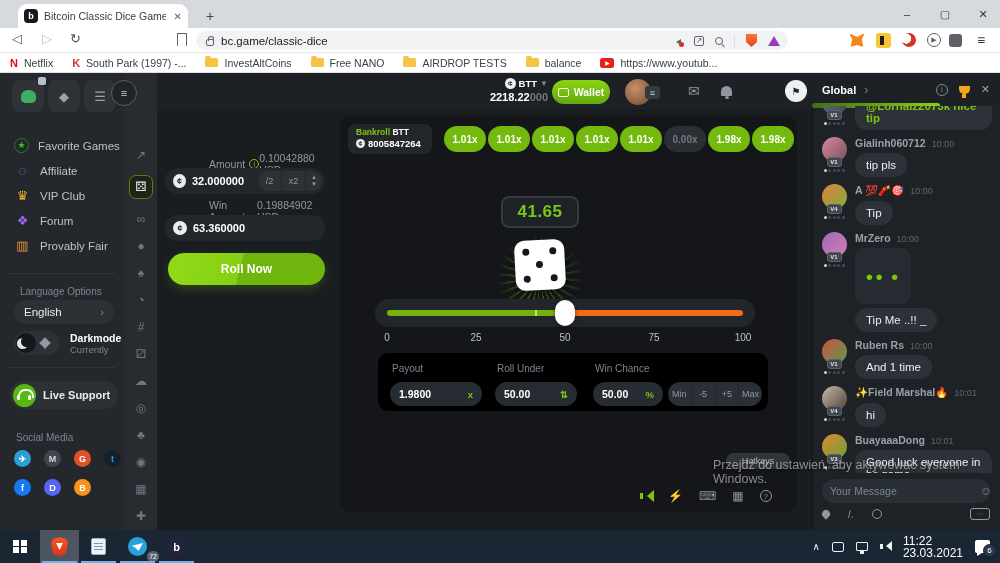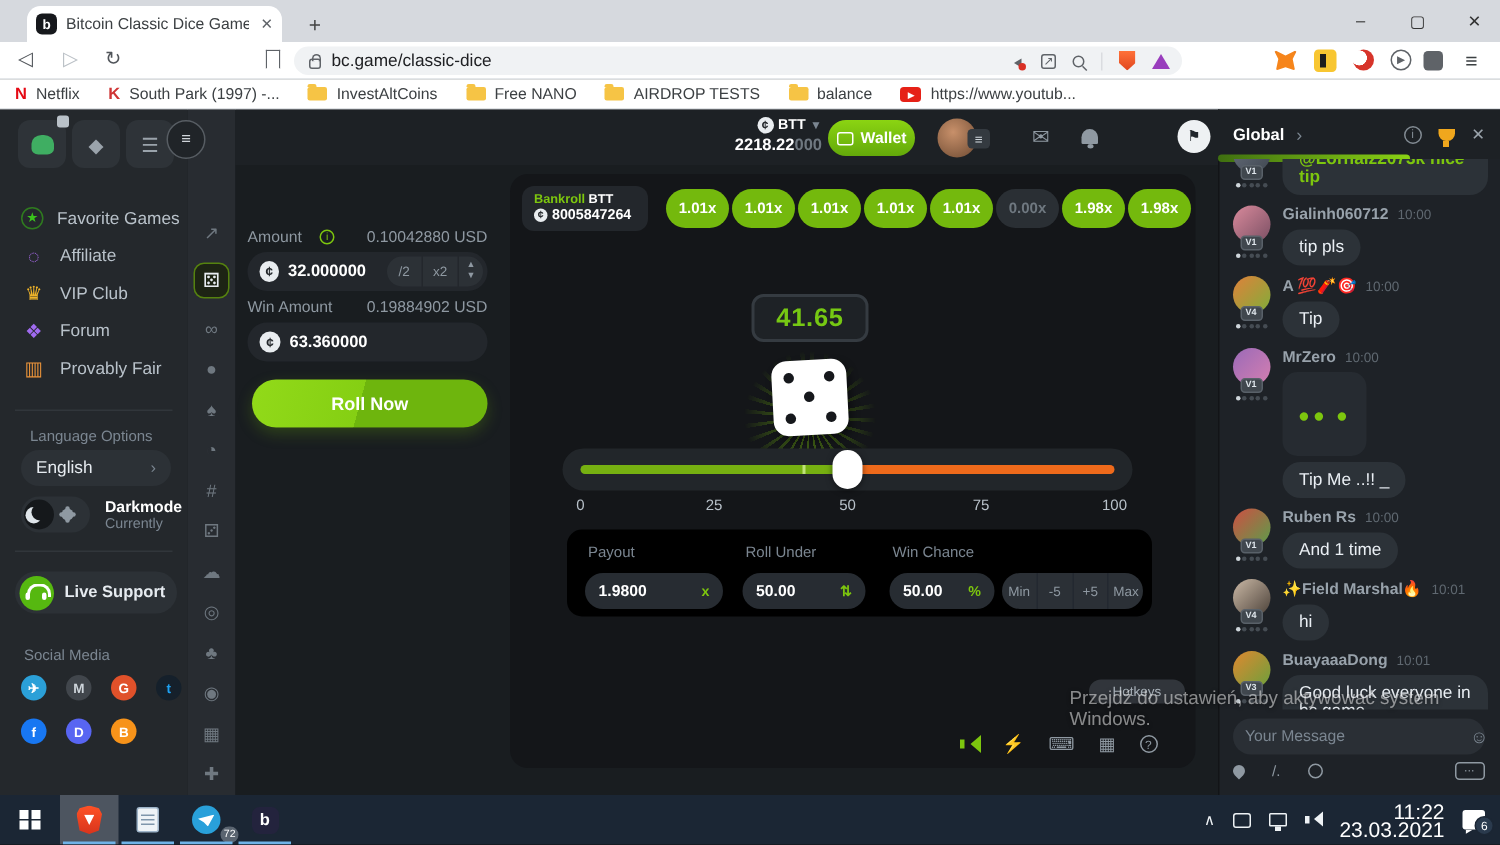--- a/index.html
+++ b/index.html
@@ -116,21 +116,21 @@
   .bankroll{left:348px;top:124px;width:84px;height:30px;background:#23272c;border-radius:8px;padding:3px 8px;}
   .bkr1{font-size:8.5px;font-weight:700;color:#fff;}
   .bkr1 .grn{color:#7dc60e;}
   .bkr2{display:flex;align-items:center;gap:3px;font-size:9.5px;font-weight:700;color:#fff;margin-top:1px;}
   .bkr2 .coin{width:9px;height:9px;font-size:7px;}
   .multis{left:444px;top:126px;width:352px;display:flex;gap:2px;}
   .mpill{width:42px;height:26px;border-radius:13px;background:#74b90d;color:#fff;font-size:10px;font-weight:700;display:flex;align-items:center;justify-content:center;}
   .mpill.zero{background:#2a2f34;color:#6f7880;}
   .lblrow{display:flex;justify-content:space-between;align-items:center;}
   .amtlblrow{left:165px;top:152px;width:160px;}
-  .glbl{font-size:10.5px;color:#8f99a2;display:flex;align-items:center;gap:12px;}
+  .glbl{font-size:10.5px;color:#8f99a2;display:flex;align-items:center;gap:4px;margin-left:44px;}
   .info{width:10px;height:10px;border-radius:50%;border:1px solid #7dc60e;color:#7dc60e;font-size:7px;display:inline-flex;align-items:center;justify-content:center;}
   .gusd{font-size:10.5px;color:#8f99a2;}
   .ginput{background:#23272c;border-radius:13px;display:flex;align-items:center;padding:0 3px 0 8px;gap:6px;}
   .amtinput{left:165px;top:168px;width:160px;height:26px;}
   .wininput{left:165px;top:215px;width:160px;height:26px;}
   .winlblrow{left:165px;top:199px;width:160px;}
   .ginput input{background:transparent;border:none;outline:none;color:#fff;font-size:11px;font-weight:700;width:60px;font-family:"Liberation Sans",sans-serif;}
   .sidebtns{margin-left:auto;display:flex;gap:1px;}
   .sbtn{width:23px;height:20px;background:#2c3136;color:#8f99a2;font-size:9px;display:flex;align-items:center;justify-content:center;}
   .sbtn:first-child{border-radius:10px 0 0 10px;}
@@ -221,21 +221,21 @@
   .badge{position:absolute;right:-2px;bottom:1px;min-width:11px;height:11px;border-radius:6px;background:#5a6470;color:#fff;font-size:7px;display:flex;align-items:center;justify-content:center;padding:0 2px;}
   .bcic{width:18px;height:18px;border-radius:5px;background:#23233d;color:#fff;font-weight:700;font-size:11px;display:flex;align-items:center;justify-content:center;}
   .tray{margin-left:auto;display:flex;align-items:center;gap:12px;padding-right:10px;}
   .trayic{color:#eef2f5;font-size:10px;}
   .tabletic{width:12px;height:10px;border:1.2px solid #eef2f5;border-radius:2px;}
   .netic{width:12px;height:9px;border:1.2px solid #eef2f5;border-radius:1px;position:relative;}
   .netic:after{content:"";position:absolute;left:3px;bottom:-4px;width:4px;height:3px;background:#eef2f5;}
   .volic{position:relative;width:11px;height:11px;}
   .volic:before{content:"";position:absolute;left:0;top:3px;width:3px;height:5px;background:#eef2f5;}
   .volic:after{content:"";position:absolute;left:1px;top:0;border:5.5px solid transparent;border-right:6px solid #eef2f5;}
-  .clock{text-align:right;color:#fff;font-size:14px;line-height:12px;}
+  .clock{color:#fff;font-size:12px;line-height:12px;}
   .notific{width:15px;height:13px;background:#fff;border-radius:2px;position:relative;}
   .notific:after{content:"";position:absolute;left:2px;bottom:-3px;width:5px;height:3px;background:#fff;clip-path:polygon(0 0,100% 0,0 100%);}
   .nbadge{position:absolute;right:-6px;bottom:-4px;width:13px;height:13px;border-radius:50%;background:#2a3a4d;border:1px solid #1b2634;color:#fff;font-size:8px;display:flex;align-items:center;justify-content:center;}
 </style>
 </head>
 <body>
 
 <div class="screen">
 
   <div class="abs tabstrip">

